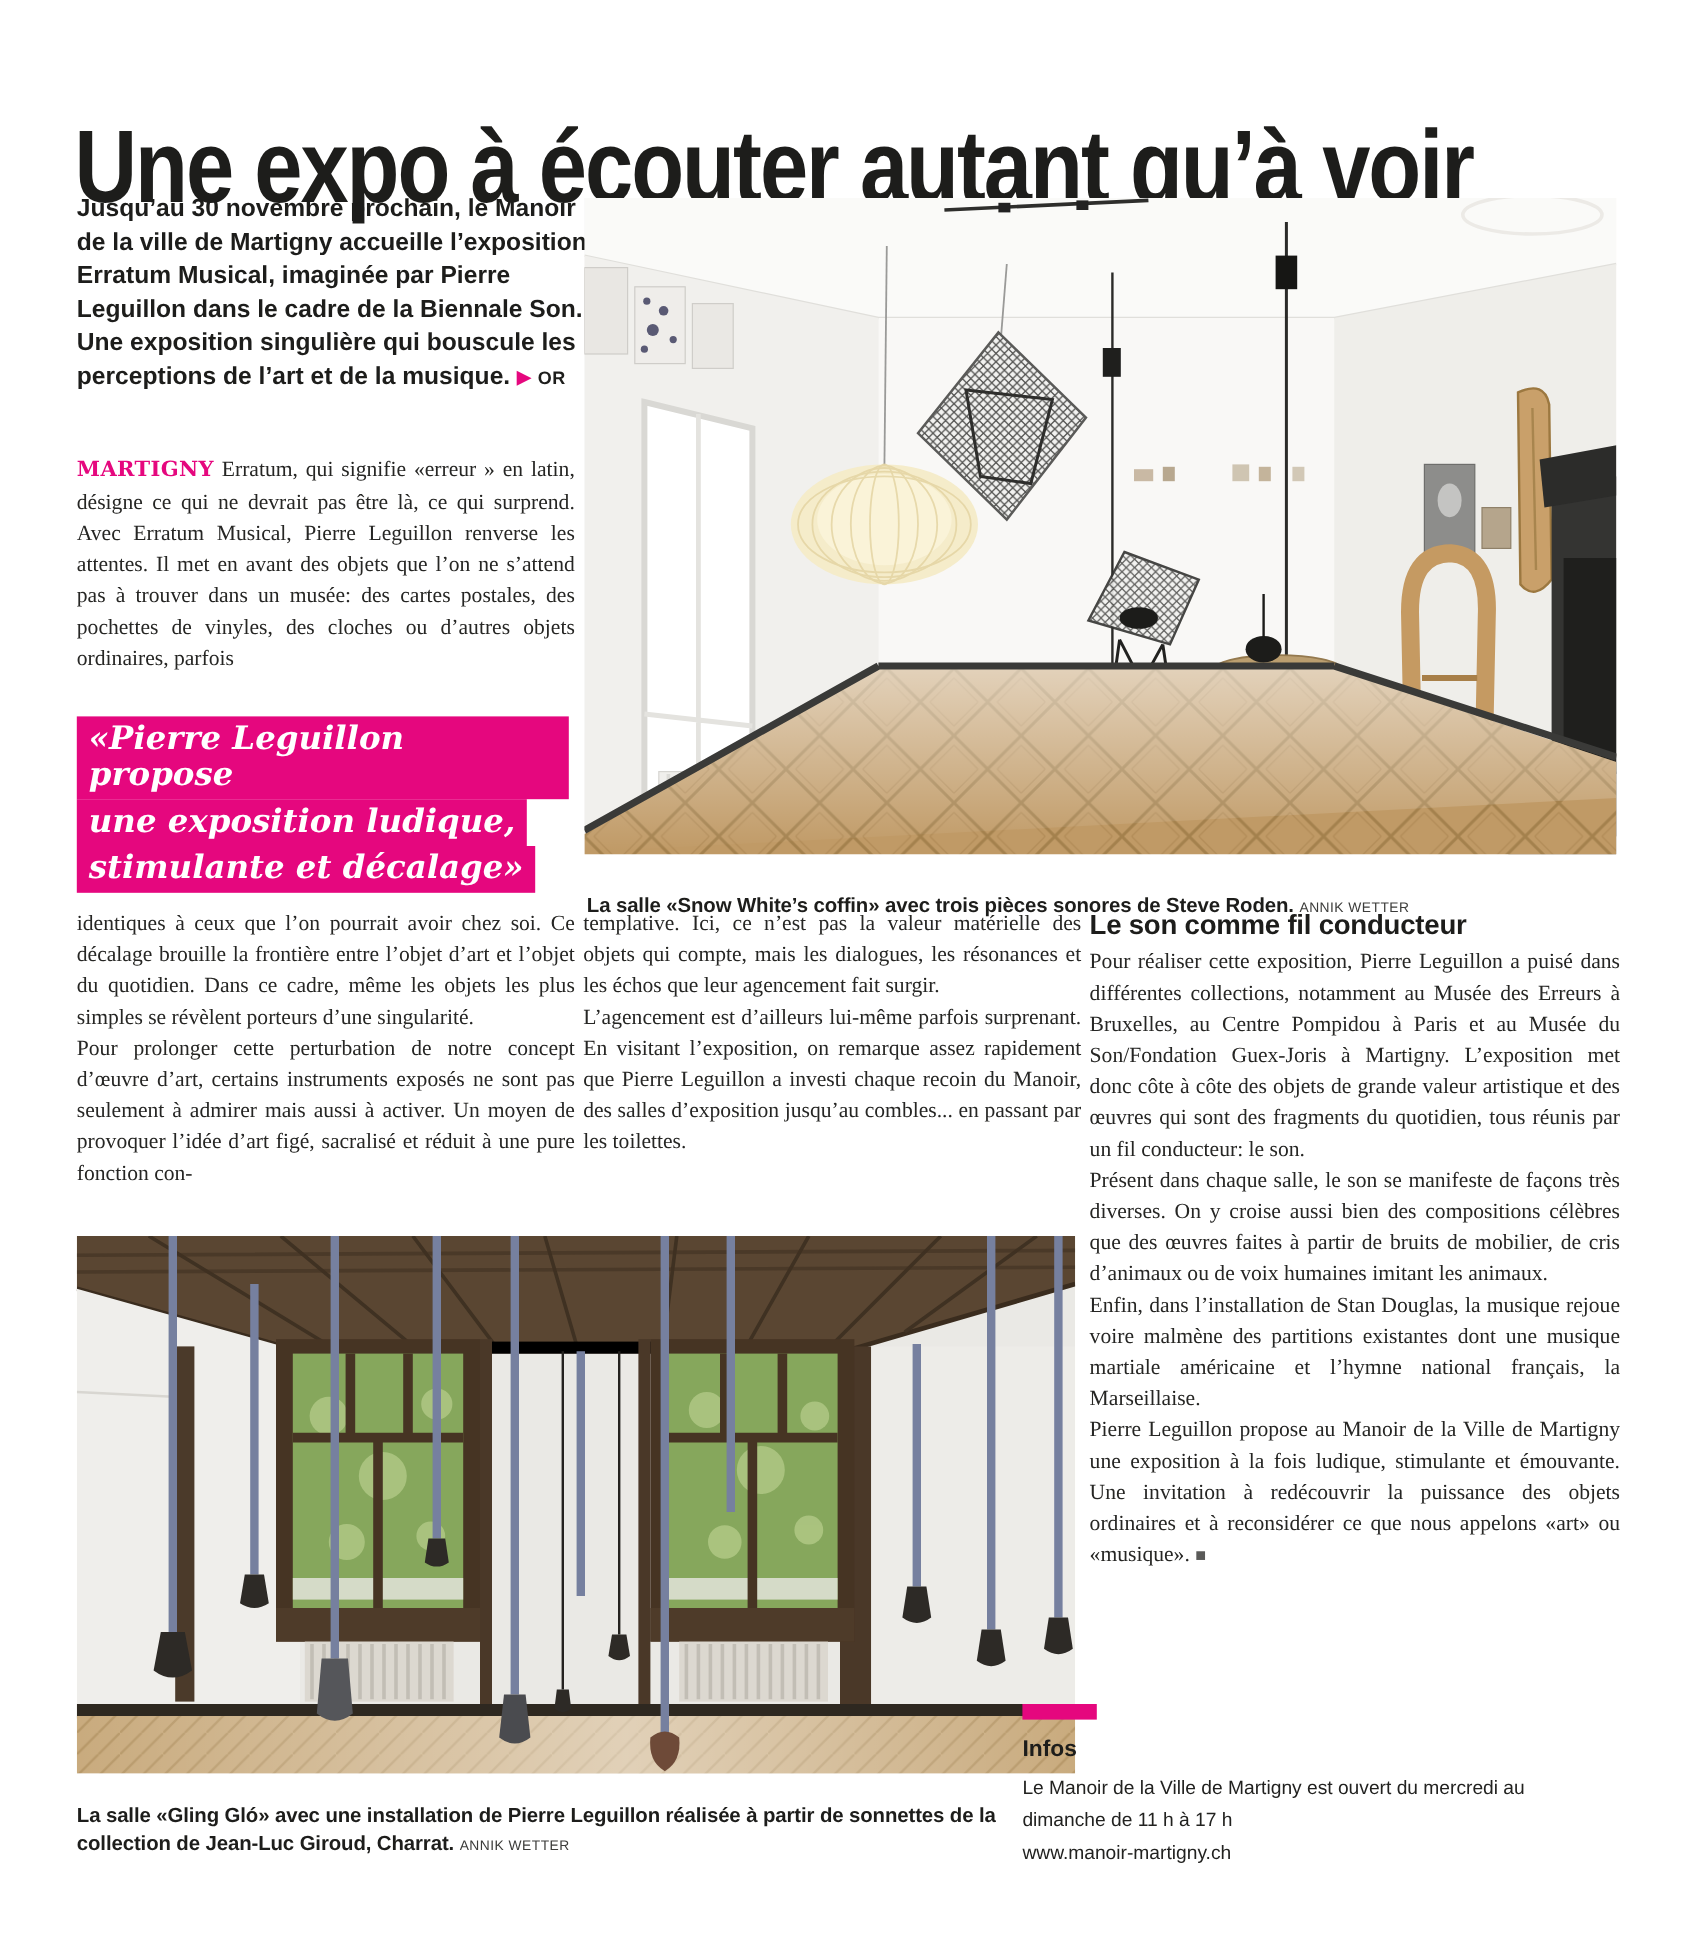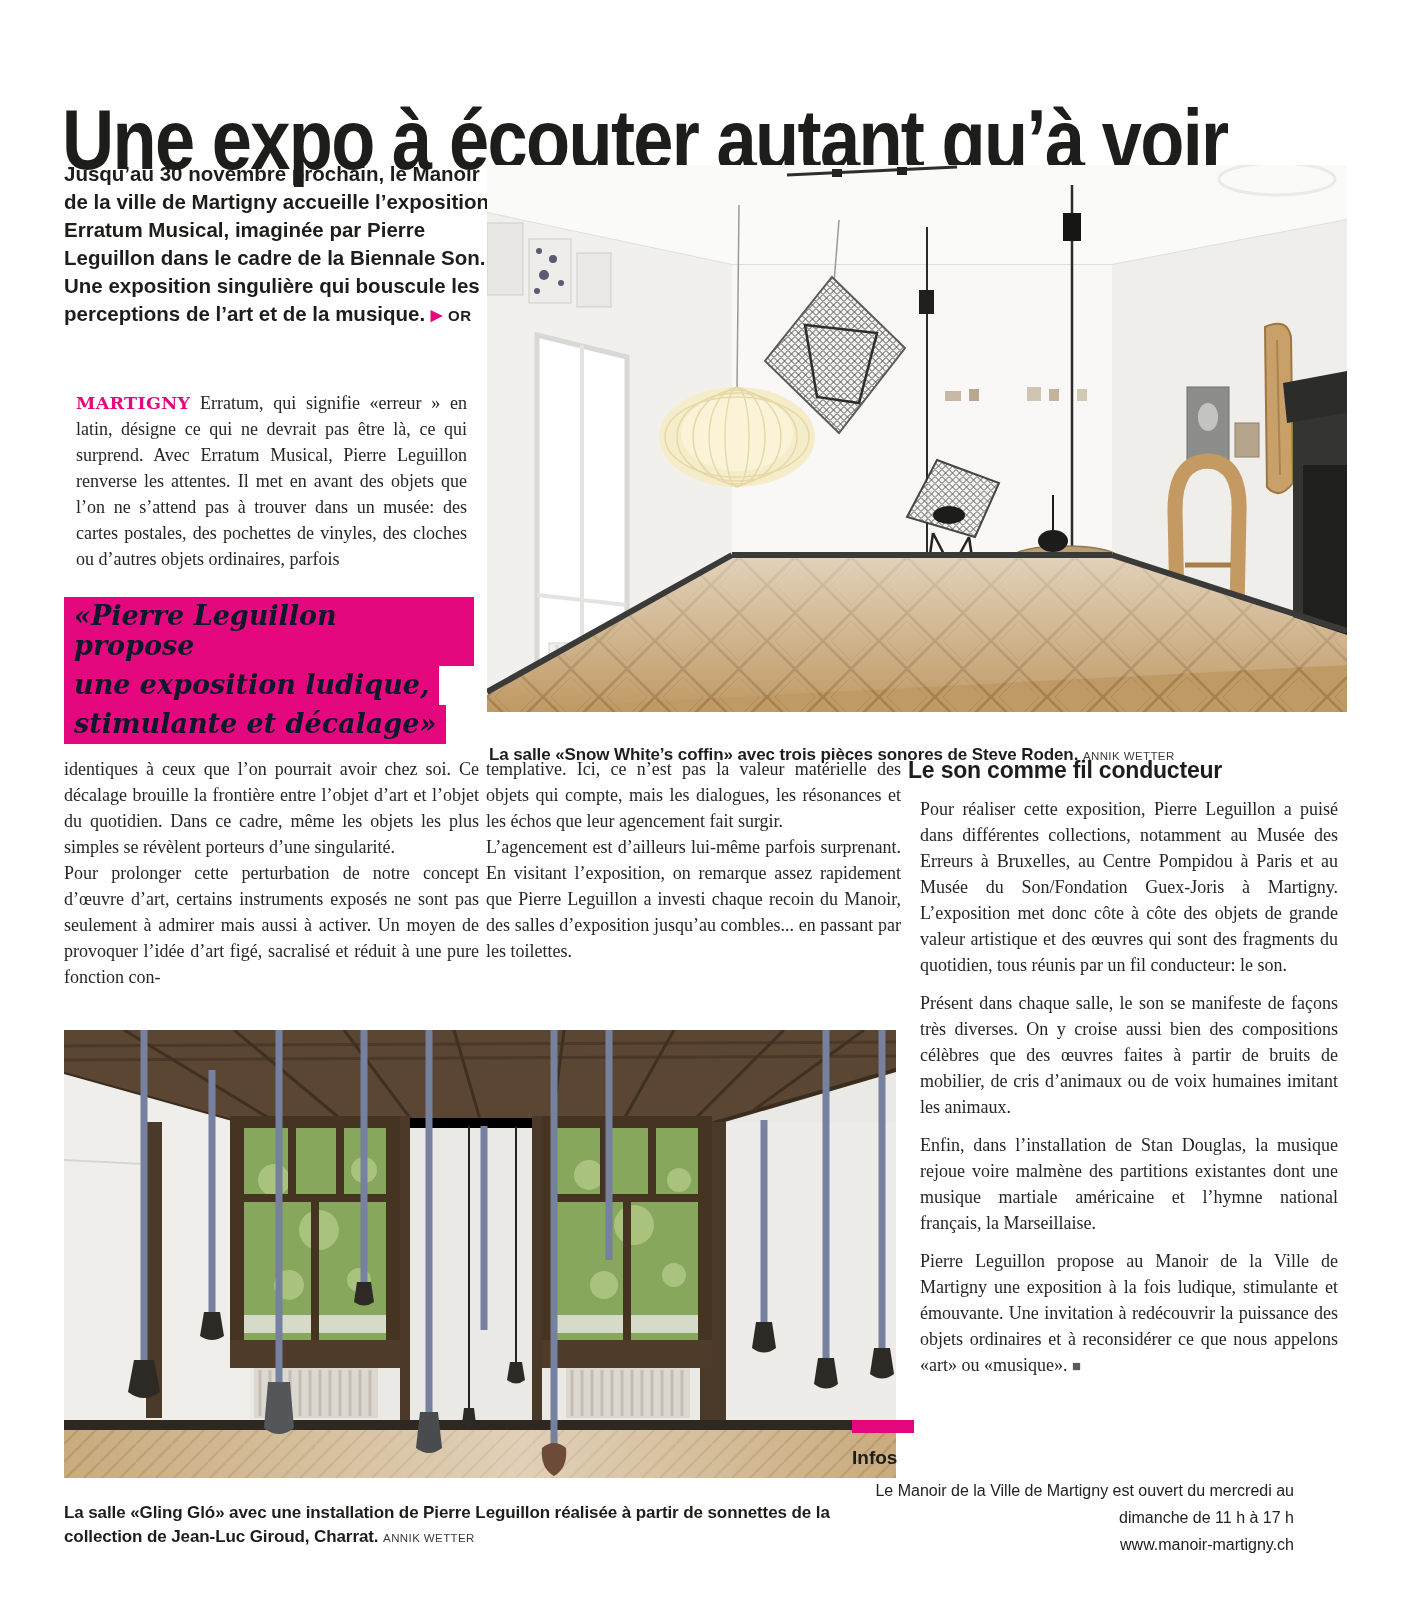--- a/index.html
+++ b/index.html
@@ -10,48 +10,48 @@
     font-family:"Liberation Sans",sans-serif;font-weight:700;font-size:86px;line-height:1.0;
     letter-spacing:-2px;color:#1d1d1b;transform:scaleX(.84);transform-origin:top left;white-space:nowrap;}
 
   .lead{position:absolute;left:64px;top:160px;width:440px;
     font-weight:700;font-size:20.5px;line-height:28px;color:#1d1d1b;}
   .lead .arrow{color:#e5077e;font-size:15px;vertical-align:1px;}
   .lead .initials{font-weight:700;font-size:15px;letter-spacing:.5px;}
 
   .serif{font-family:"Liberation Serif",serif;font-size:18px;line-height:26px;color:#262624;
     text-align:justify;}
-  .serif p{margin:12px;}
+  .serif p{margin:0;}
 
   .intro{position:absolute;left:64px;top:378px;width:415px;}
   .kicker{font-family:"DejaVu Serif",serif;font-weight:700;color:#e5077e;font-size:17.5px;letter-spacing:.3px;}
 
   .pullquote{position:absolute;left:64px;top:597px;width:410px;}
-  .pullquote .pq-line{display:table;background:#e5077e;color:#0f172a;
+  .pullquote .pq-line{display:table;background:#e5077e;color:#ffffff;
     font-family:"DejaVu Serif",serif;font-style:italic;font-weight:700;
     font-size:27px;line-height:30px;padding:4px 10px 5px 10px;margin:0;}
 
   .photo{position:absolute;display:block;}
   .photo svg{display:block;}
 
   .caption{position:absolute;font-weight:700;font-size:17px;line-height:24px;
     letter-spacing:-0.1px;color:#1d1d1b;}
   .caption .credit{font-weight:400;font-size:11.5px;letter-spacing:.4px;color:#3c3c3a;}
 
   .col{position:absolute;width:415px;}
   .col p{margin:0;}
   .col3{position:absolute;left:908px;top:756px;width:442px;}
   .subhead{font-family:Liberation Sans, sans-serif;font-weight:700;font-size:23px;
     line-height:28px;letter-spacing:-0.2px;color:#1d1d1b;margin:0 0 4px 0;text-align:left;}
   .endmark{color:#5a5a58;font-size:15px;font-family:"Liberation Sans",sans-serif;}
 
   .infos{position:absolute;left:852px;top:1420px;width:442px;}
   .infos .bar{width:62px;height:13px;background:#e5077e;margin-bottom:14px;}
   .infos .infos-title{font-weight:700;font-size:19px;margin:0 0 8px 0;color:#1d1d1b;}
-  .infos .infos-text{font-size:16px;line-height:27px;font-weight:400;color:#222220;margin:0;text-align:right;}
+  .infos .infos-text{font-size:16px;line-height:27px;font-weight:400;color:#222220;margin:0;}
 </style>
 </head>
 <body>
 
 <div class="page">
 
   <h1 class="headline">Une expo à écouter autant qu’à voir</h1>
 
   <div class="lead">
     <span>Jusqu’au 30 novembre prochain, le Manoir de la ville de Martigny accueille l’exposition Erratum Musical, imaginée par Pierre Leguillon dans le cadre de la Biennale Son. Une exposition singulière qui bouscule les perceptions de l’art et de la musique.</span>

